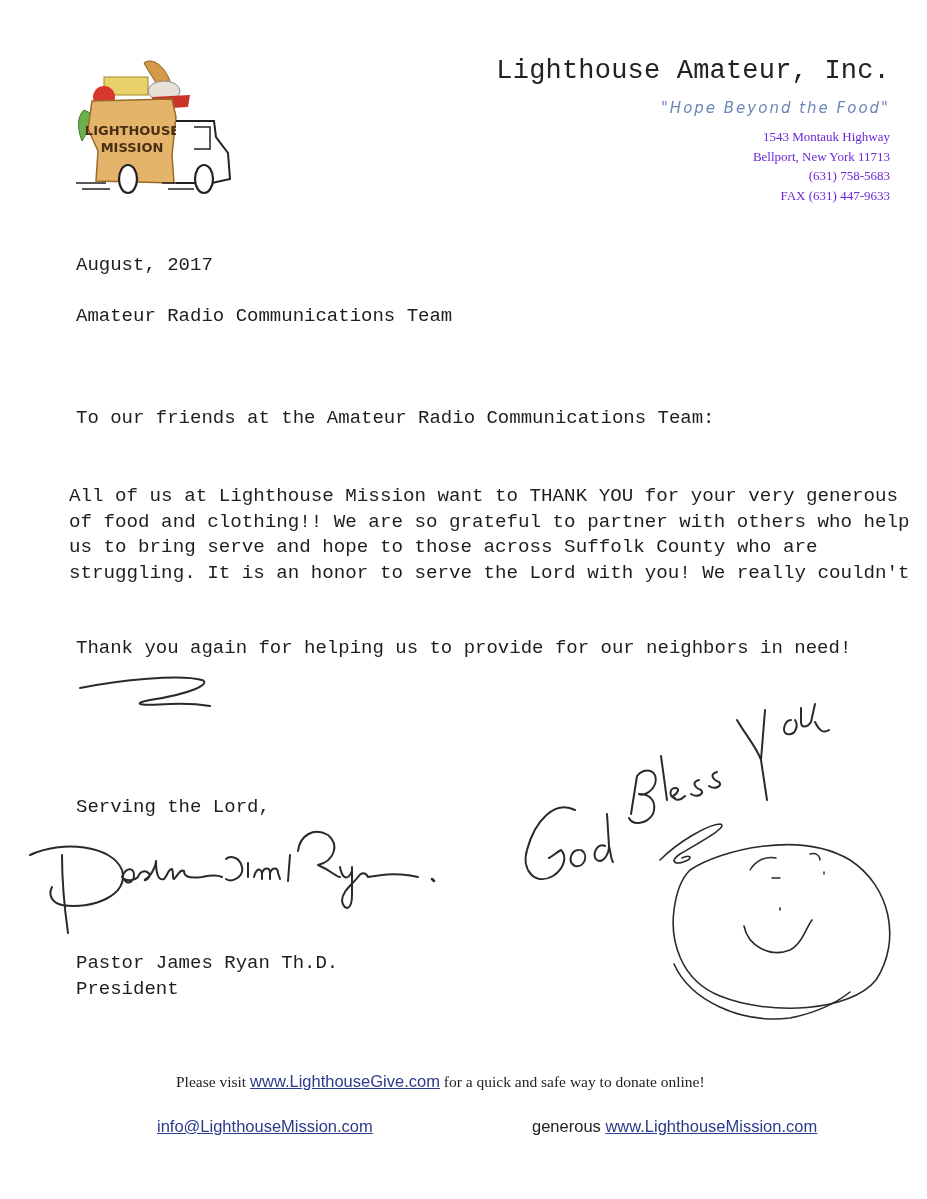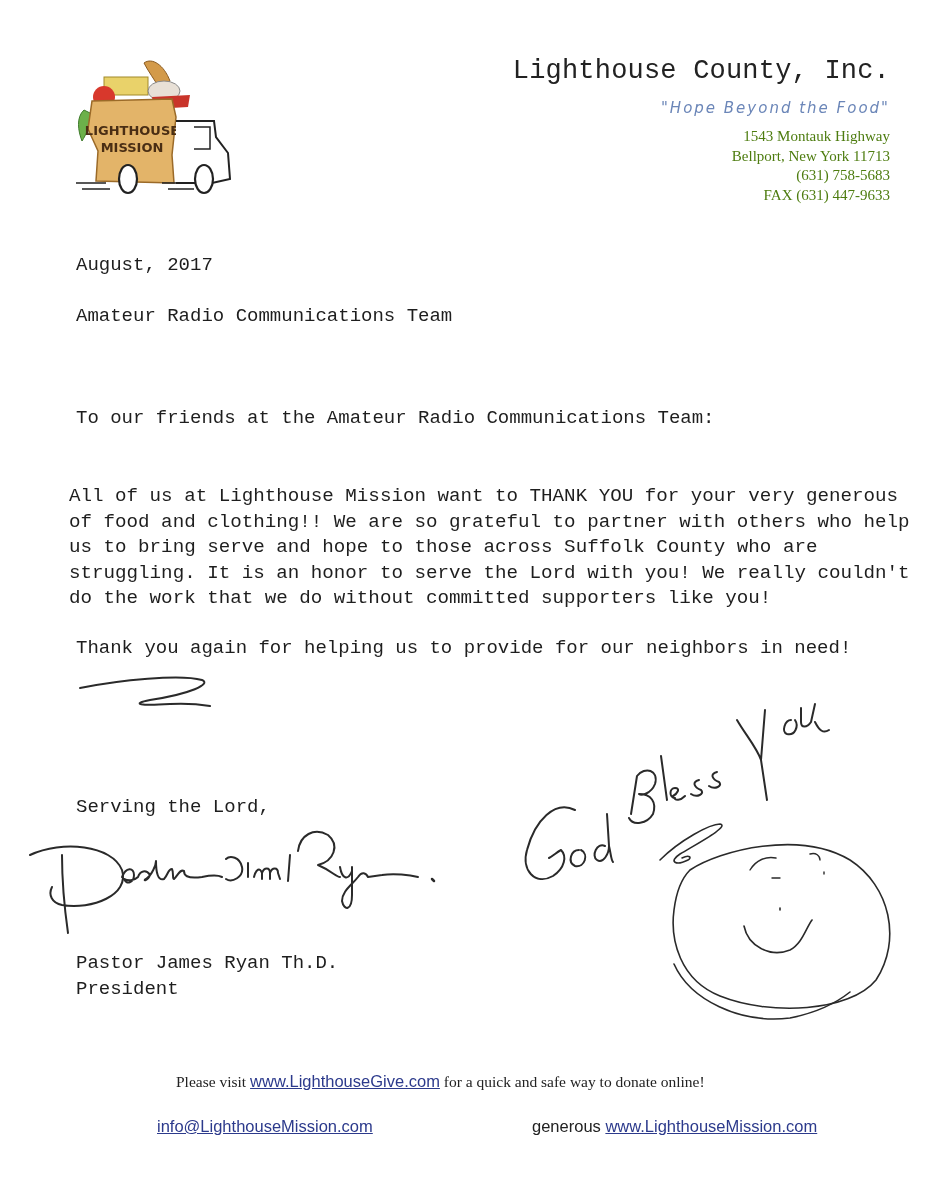--- a/index.html
+++ b/index.html
@@ -5,21 +5,21 @@
   html, body { margin: 0; padding: 0; background: #ffffff; }
   body { width: 927px; height: 1199px; position: relative; overflow: hidden; color: #1a1a1a; }
   .mono { font-family: "Liberation Mono", "DejaVu Sans Mono", monospace; }
   .serif { font-family: "Liberation Serif", "DejaVu Serif", serif; }
   .sans { font-family: "Liberation Sans", "DejaVu Sans", sans-serif; }
 
   #logo { position: absolute; left: 72px; top: 55px; width: 170px; height: 150px; }
 
   .org-name { position: absolute; right: 37px; top: 56px; font-size: 27px; letter-spacing: 0.2px; color: #222; white-space: nowrap; }
   .tagline { position: absolute; right: 37px; top: 99px; font-size: 15px; color: #6b86b8; font-style: italic; letter-spacing: 2px; white-space: nowrap; font-family: "DejaVu Sans", sans-serif; font-weight: 300; }
-  .addr { position: absolute; right: 37px; top: 127px; text-align: right; font-size: 15px; line-height: 19.5px; color: #4d7c0f; font-family: "Liberation Serif", serif; }
+  .addr { position: absolute; right: 37px; top: 127px; text-align: right; font-size: 13px; line-height: 19.5px; color: #6d28d9; font-family: "Liberation Serif", serif; }
   .addr div { white-space: nowrap; }
 
   .body-text { position: absolute; left: 76px; font-size: 19px; color: #1e1e1e; white-space: nowrap; }
   .para { position: absolute; left: 69px; font-size: 19.2px; line-height: 25.5px; color: #1e1e1e; }
   .para div { white-space: nowrap; }
 
   svg.hand { position: absolute; overflow: visible; }
   svg.hand path, svg.hand ellipse { fill: none; stroke: #2a2a2a; stroke-linecap: round; stroke-linejoin: round; }
 
   .footer-line { position: absolute; font-size: 15.5px; color: #222; white-space: nowrap; }
@@ -50,39 +50,38 @@
     <path d="M104 66 L142 66 L144 82 L156 98 L158 124 L140 128 L104 128" fill="#ffffff" stroke="#222" stroke-width="2"></path>
     <path d="M122 72 L138 72 L138 94 L122 94" fill="none" stroke="#222" stroke-width="1.5"></path>
 
     <ellipse cx="56" cy="124" rx="9" ry="14" fill="#fff" stroke="#222" stroke-width="2.2"></ellipse>
     <ellipse cx="132" cy="124" rx="9" ry="14" fill="#fff" stroke="#222" stroke-width="2.2"></ellipse>
 
     <path d="M4 128 L34 128 M10 134 L38 134 M90 128 L120 128 M96 134 L122 134" stroke="#222" stroke-width="1.5"></path>
   </svg>
 </div>
 
-<div class="org-name mono">Lighthouse County, Inc.</div>
+<div class="org-name mono">Lighthouse Amateur, Inc.</div>
 <div class="tagline">"Hope Beyond the Food"</div>
 <div class="addr">
   <div>1543 Montauk Highway</div>
   <div>Bellport, New York 11713</div>
   <div>(631) 758-5683</div>
   <div>FAX (631) 447-9633</div>
 </div>
 
 <div class="body-text mono" style="top:254px;">August, 2017</div>
 <div class="body-text mono" style="top:305px;">Amateur Radio Communications Team</div>
 <div class="body-text mono" style="top:407px;">To our friends at the Amateur Radio Communications Team:</div>
 
 <div class="para mono" style="top:484px;">
   <div>All of us at Lighthouse Mission want to THANK YOU for your very generous</div>
   <div>of food and clothing!! We are so grateful to partner with others who help</div>
   <div>us to bring serve and hope to those across Suffolk County who are</div>
   <div>struggling. It is an honor to serve the Lord with you! We really couldn't</div>
-  <div>do the work that we do without committed supporters like you!</div>
 </div>
 
 <div class="body-text mono" style="top:637px;">Thank you again for helping us to provide for our neighbors in need!</div>
 
 <svg class="hand" style="left:70px; top:670px;" width="160" height="40">
   <path d="M10 18 C50 10 110 4 132 10 C142 14 120 24 80 30 C60 34 70 36 100 34 C120 33 128 34 140 36" stroke-width="2"></path>
 </svg>
 
 <div class="body-text mono" style="top:796px;text-align:center;">Serving the Lord,</div>
 

